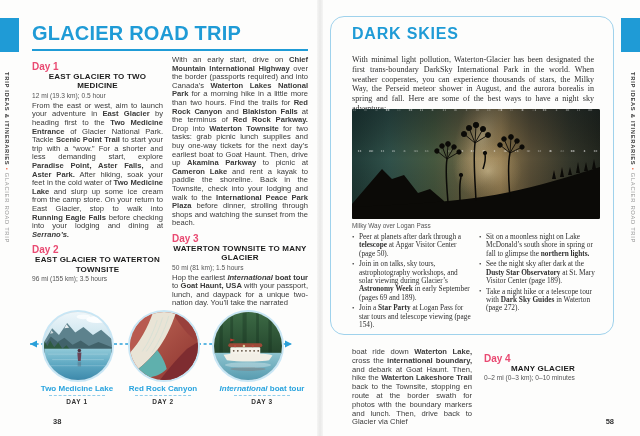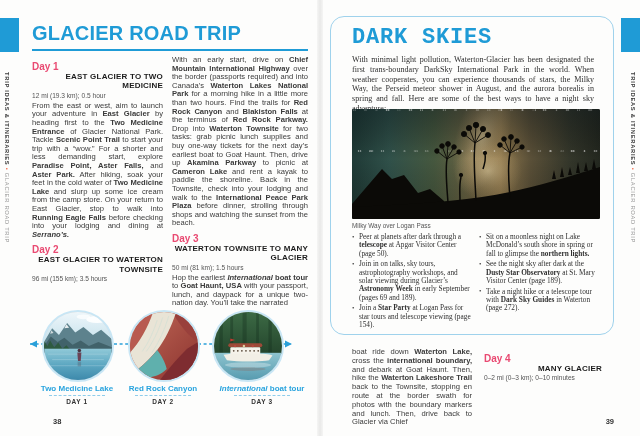--- a/index.html
+++ b/index.html
@@ -24,21 +24,21 @@
   
   .rt-title{position:absolute;left:32px;top:22px;font-size:20px;font-weight:bold;
             color:#1f9bd6;letter-spacing:0.2px;}
   .rt-rule{position:absolute;left:32px;top:49px;width:276px;height:2px;background:#1f9bd6;}
   .col{position:absolute;top:56px;font-size:7.6px;line-height:8.6px;text-align:justify;color:#3a3a3a;}
   .lcol1{left:32px;width:131px;}
   .lcol2{left:172px;width:136px;}
   .b{font-weight:bold;}
   .i{font-style:italic;}
   .day-label{color:#e94a72;font-weight:bold;font-size:10px;line-height:11px;margin-top:5px;text-align:left;}
-  .day-head{font-weight:bold;font-size:8px;line-height:9.4px;color:#1c1c1c;letter-spacing:0.2px;text-align:right;}
+  .day-head{font-weight:bold;font-size:8px;line-height:9.4px;color:#1c1c1c;letter-spacing:0.2px;text-align:center;}
   .day-meta{font-size:6.6px;line-height:8px;color:#555;margin:1px 0 2px;text-align:left;}
   p.body{margin:0 0 3px;}
 
   
   .route-line{position:absolute;left:22px;top:338px;z-index:1;}
   .stop-photo{position:absolute;top:310px;width:68px;height:68px;border-radius:50%;
               border:2px solid #c8e6f5;overflow:hidden;z-index:2;background:#ddd;}
   .stop-photo svg{display:block;width:100%;height:100%;}
   .sp1{left:42px;} .sp2{left:128px;} .sp3{left:212px;}
   .stop-label{position:absolute;top:384px;width:100px;text-align:center;z-index:2;}
@@ -46,22 +46,22 @@
   .stop-name{font-size:8px;font-weight:bold;color:#2aa4de;line-height:9px;}
   .stop-dash{width:56px;margin:2px auto 2px;border-top:1px dashed #8fcdeb;height:0;}
   .stop-day{font-size:6.5px;font-weight:bold;color:#333;letter-spacing:0.6px;}
 
   .page-num{position:absolute;top:417px;font-size:7.5px;font-weight:bold;color:#333;}
   .pn-left{left:24px;padding-left:29px;} .pn-right{right:26px;}
 
   
   .ds-box{position:absolute;left:330px;top:16px;width:282px;height:317px;
           border:1px solid #9fd2ec;border-radius:14px;background:#fdfdfc;}
-  .ds-title{position:absolute;left:21px;top:8px;font-family:Liberation Mono, monospace;
-            font-weight:bold;font-size:22px;color:#1f9bd6;letter-spacing:0.8px;}
+  .ds-title{position:absolute;left:21px;top:8px;font-family:Liberation Sans, sans-serif;
+            font-weight:bold;font-size:16px;color:#1f9bd6;letter-spacing:0.8px;}
   .ds-intro{position:absolute;left:21px;top:38px;width:242px;
             font-family:"Liberation Serif",serif;font-size:8.1px;line-height:9.8px;
             color:#2f2f2f;text-align:justify;}
   .ds-photo{position:absolute;left:21px;top:92px;width:248px;height:110px;
             border-radius:2px;overflow:hidden;background:#222;}
   .ds-photo svg{display:block;width:100%;height:100%;}
   .ds-caption{position:absolute;left:21px;top:205px;font-size:6.4px;color:#555;}
   .ds-bullets{position:absolute;top:216px;font-family:"Liberation Serif",serif;
               font-size:7.3px;line-height:8.3px;color:#2f2f2f;}
   .ds-bl{left:21px;width:119px;}
@@ -470,21 +470,21 @@
 
   <div class="rcol rcol1">
     <p class="body"><span>boat ride down </span><span class="b">Waterton Lake,</span><span> cross the </span><span class="b">international boundary,</span><span> and debark at Goat Haunt. Then, hike the </span><span class="b">Waterton Lakeshore Trail</span><span> back to the Townsite, stopping en route at the border swath for photos with the boundary markers and lunch. Then, drive back to Glacier via Chief</span></p>
   </div>
   <div class="rcol rcol2">
     <div class="day-label">Day 4</div>
     <div class="day-head">MANY GLACIER</div>
     <div class="day-meta">0–2 mi (0–3 km); 0–10 minutes</div>
   </div>
 
-  <div class="page-num pn-right">39</div>
+  <div class="page-num pn-right">58</div>
 
   <div class="tab-square right"></div>
   <div class="tab-text right">
     <span class="sec">TRIP IDEAS &amp; ITINERARIES</span>
     <span class="dot"> <span>•</span> </span>
     <span class="chap">GLACIER ROAD TRIP</span>
   </div>
 
 </div>
 

